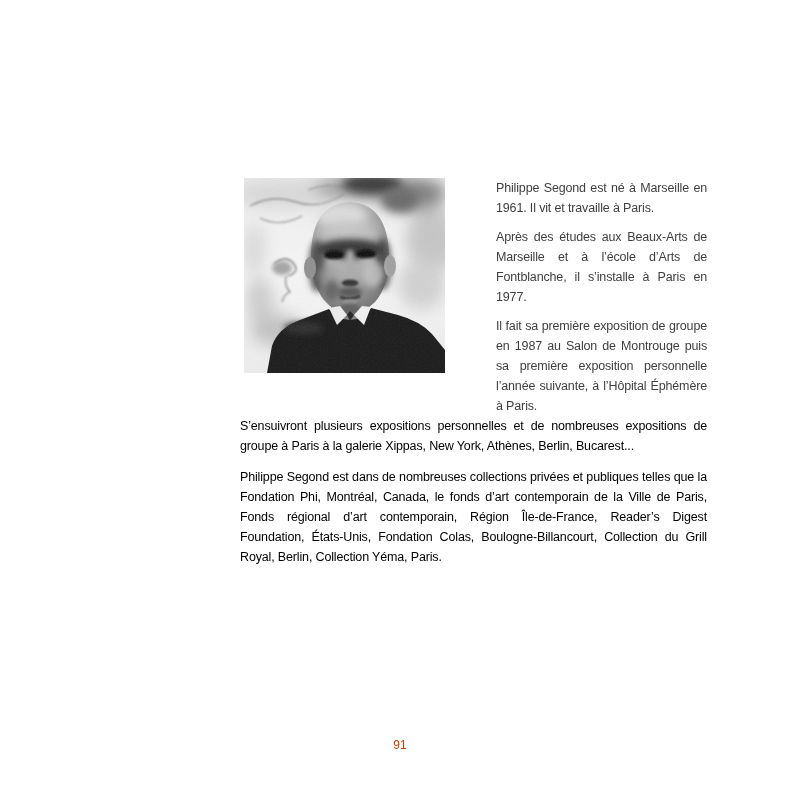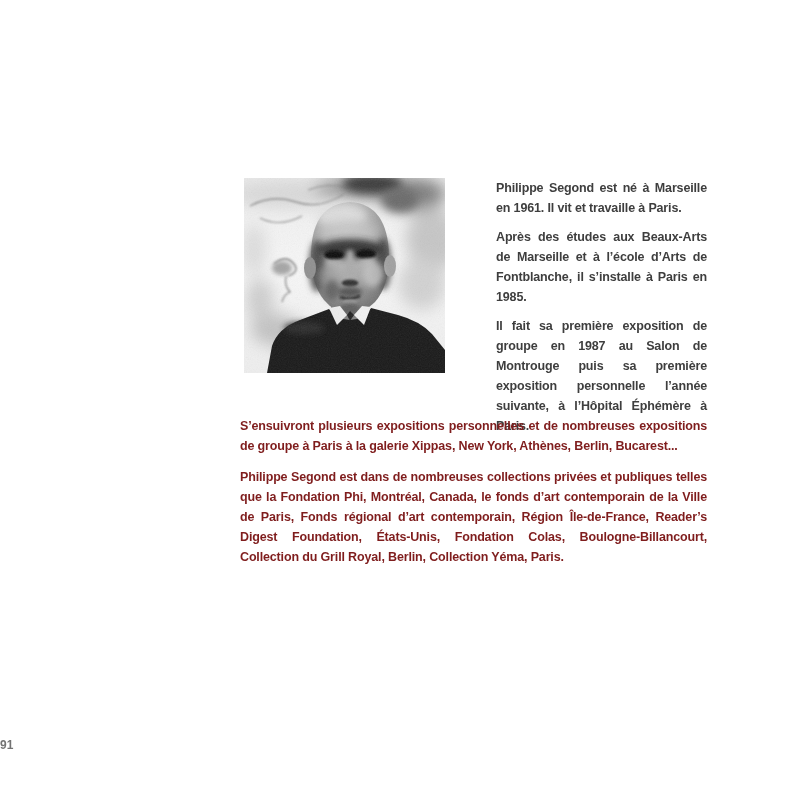--- a/index.html
+++ b/index.html
@@ -13,21 +13,20 @@
     font-family: "Liberation Sans", sans-serif;
     color: #3e3e3e;
     position: relative;
     overflow: hidden;
   }
   .page {
     position: absolute;
     left: 0; top: 0;
     width: 795px; height: 800px;
     background: #ffffff;
-    font-weight: bold;
   }
   .portrait {
     position: absolute;
     left: 244px;
     top: 178px;
     width: 201px;
     height: 195px;
     margin: 0;
     overflow: hidden;
   }
@@ -46,32 +45,32 @@
   .bio-col p { margin: 0 0 9px 0; }
   .bio-full {
     position: absolute;
     left: 240px;
     top: 416px;
     width: 467px;
     font-size: 12.5px;
     line-height: 20px;
     letter-spacing: -0.15px;
     text-align: justify;
-    color: #7f1d1d;
+    color: #000000;
   }
   .bio-full p { margin: 0 0 11px 0; }
   .page-number {
     position: absolute;
     left: 0;
     top: 738px;
     width: 800px;
-    text-align: left;
+    text-align: center;
     font-size: 12px;
     letter-spacing: 0.2px;
-    color: #737373;
+    color: #c2410c;
   }
 </style>
 </head>
 <body>
 
 <div class="page">
 
   <figure class="portrait" role="img" aria-label="Portrait noir et blanc de Philippe Segond : homme chauve au regard sombre, pull noir sur chemise blanche, devant une œuvre abstraite aux lavis d'encre gris">
     <svg width="201" height="195" viewBox="0 0 201 195" xmlns="http://www.w3.org/2000/svg" aria-hidden="true">
       <defs>
@@ -164,21 +163,21 @@
       <path d="M 85,130 L 93,147 L 103,137 L 96,128 Z" fill="#ececec"></path>
       <path d="M 127,129 L 120,147 L 110,137 L 118,128 Z" fill="#f1f1f1"></path>
       <path d="M 103,137 L 106,143 L 110,137 L 106,133 Z" fill="#222222"></path>
 
       <rect width="201" height="195" filter="url(#grain)" opacity="0.11"></rect>
     </svg>
   </figure>
 
   <div class="bio-col">
     <p>Philippe Segond est né à Marseille en 1961. Il vit et travaille à Paris.</p>
-    <p>Après des études aux Beaux-Arts de Marseille et à l’école d’Arts de Fontblanche, il s’installe à Paris en 1985.</p>
+    <p>Après des études aux Beaux-Arts de Marseille et à l’école d’Arts de Fontblanche, il s’installe à Paris en 1977.</p>
     <p>Il fait sa première exposition de groupe en 1987 au Salon de Montrouge puis sa première exposition personnelle l’année suivante, à l’Hôpital Éphémère à Paris.</p>
   </div>
 
   <div class="bio-full">
     <p>S’ensuivront plusieurs expositions personnelles et de nombreuses expositions de groupe à Paris à la galerie Xippas, New York, Athènes, Berlin, Bucarest...</p>
     <p>Philippe Segond est dans de nombreuses collections privées et publiques telles que la Fondation Phi, Montréal, Canada, le fonds d’art contemporain de la Ville de Paris, Fonds régional d’art contemporain, Région Île-de-France, Reader’s Digest Foundation, États-Unis, Fondation Colas, Boulogne-Billancourt, Collection du Grill Royal, Berlin, Collection Yéma, Paris.</p>
   </div>
 
   <div class="page-number">91</div>
 

